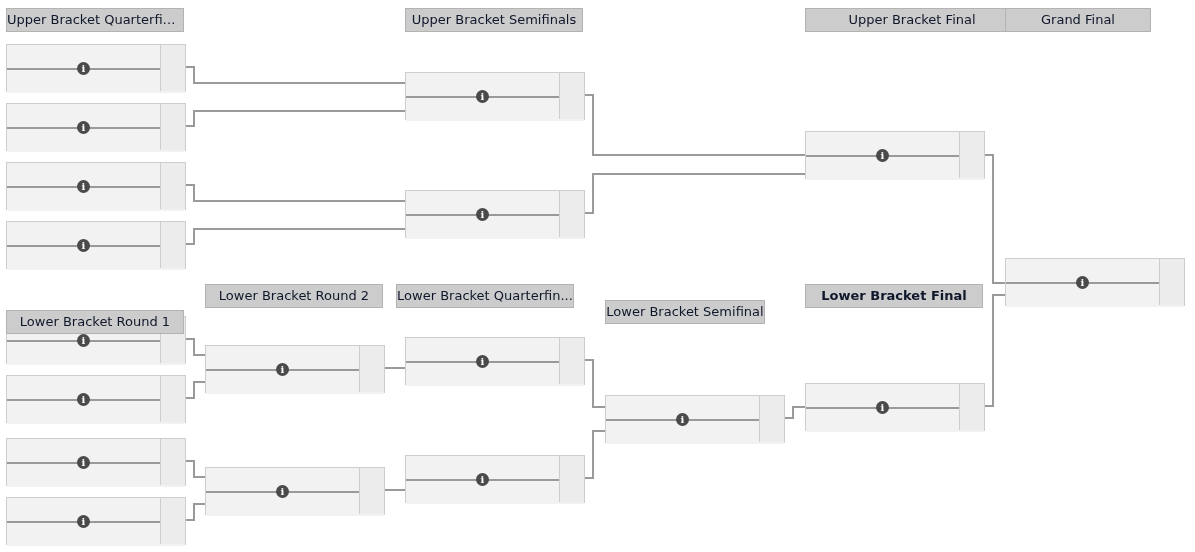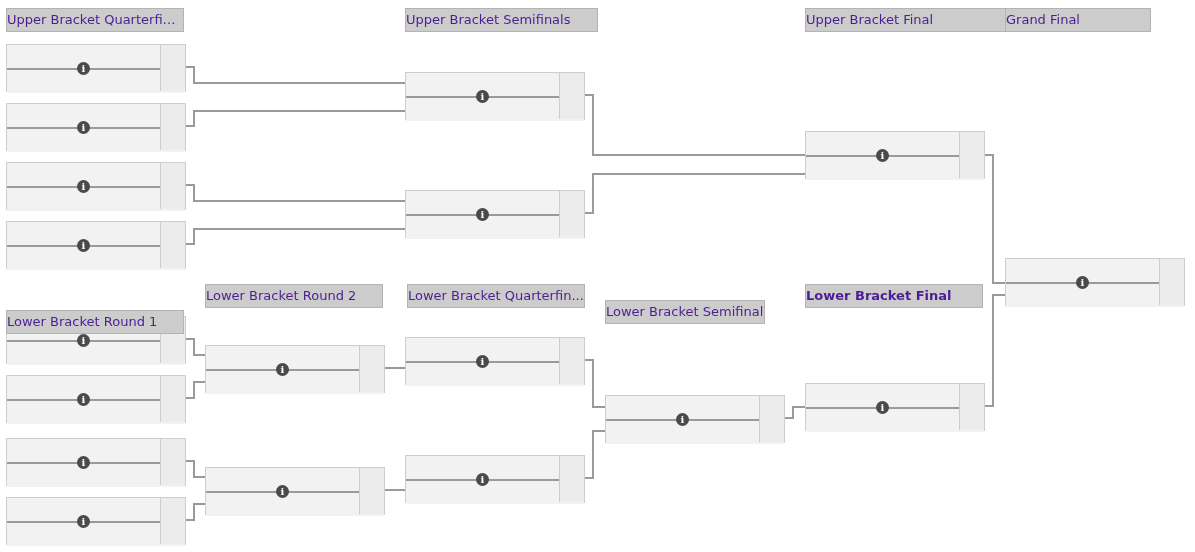--- a/index.html
+++ b/index.html
@@ -29,23 +29,23 @@
     z-index: 1;
   }
   
   .round-header {
     position: absolute;
     box-sizing: border-box;
     height: 24px;
     line-height: 22px;
     background: #cccccc;
     border: 1px solid #b3b3b3;
-    color: #4c1d95;
+    color: #0f172a;
     font-size: 13px;
-    text-align: left;
+    text-align: center;
     white-space: nowrap;
     overflow: hidden;
     text-overflow: ellipsis;
     z-index: 3;
   }
   
   .match {
     position: absolute;
     box-sizing: border-box;
     width: 180px;
@@ -150,21 +150,21 @@
         <div class="info-col"></div>
         <div class="info-icon">i</div>
       </div>
       <div class="match" style="left: 6px; top: 221px;">
         <div class="team"></div>
         <div class="split"></div>
         <div class="team"></div>
         <div class="info-col"></div>
         <div class="info-icon">i</div>
       </div>
-      <div class="round-header" style="left: 405px; top: 8px; width: 193px;">Upper Bracket Semifinals</div>
+      <div class="round-header" style="left: 405px; top: 8px; width: 178px;">Upper Bracket Semifinals</div>
       <div class="match" style="left: 405px; top: 72px;">
         <div class="team"></div>
         <div class="split"></div>
         <div class="team"></div>
         <div class="info-col"></div>
         <div class="info-icon">i</div>
       </div>
       <div class="match" style="left: 405px; top: 190px;">
         <div class="team"></div>
         <div class="split"></div>
@@ -225,21 +225,21 @@
         <div class="info-col"></div>
         <div class="info-icon">i</div>
       </div>
       <div class="match" style="left: 205px; top: 467px;">
         <div class="team"></div>
         <div class="split"></div>
         <div class="team"></div>
         <div class="info-col"></div>
         <div class="info-icon">i</div>
       </div>
-      <div class="round-header" style="left: 407px; top: 284px; width: 178px;">Lower Bracket Quarterfin...</div>
+      <div class="round-header" style="left: 396px; top: 284px; width: 178px;">Lower Bracket Quarterfin...</div>
       <div class="match" style="left: 405px; top: 337px;">
         <div class="team"></div>
         <div class="split"></div>
         <div class="team"></div>
         <div class="info-col"></div>
         <div class="info-icon">i</div>
       </div>
       <div class="match" style="left: 405px; top: 455px;">
         <div class="team"></div>
         <div class="split"></div>

